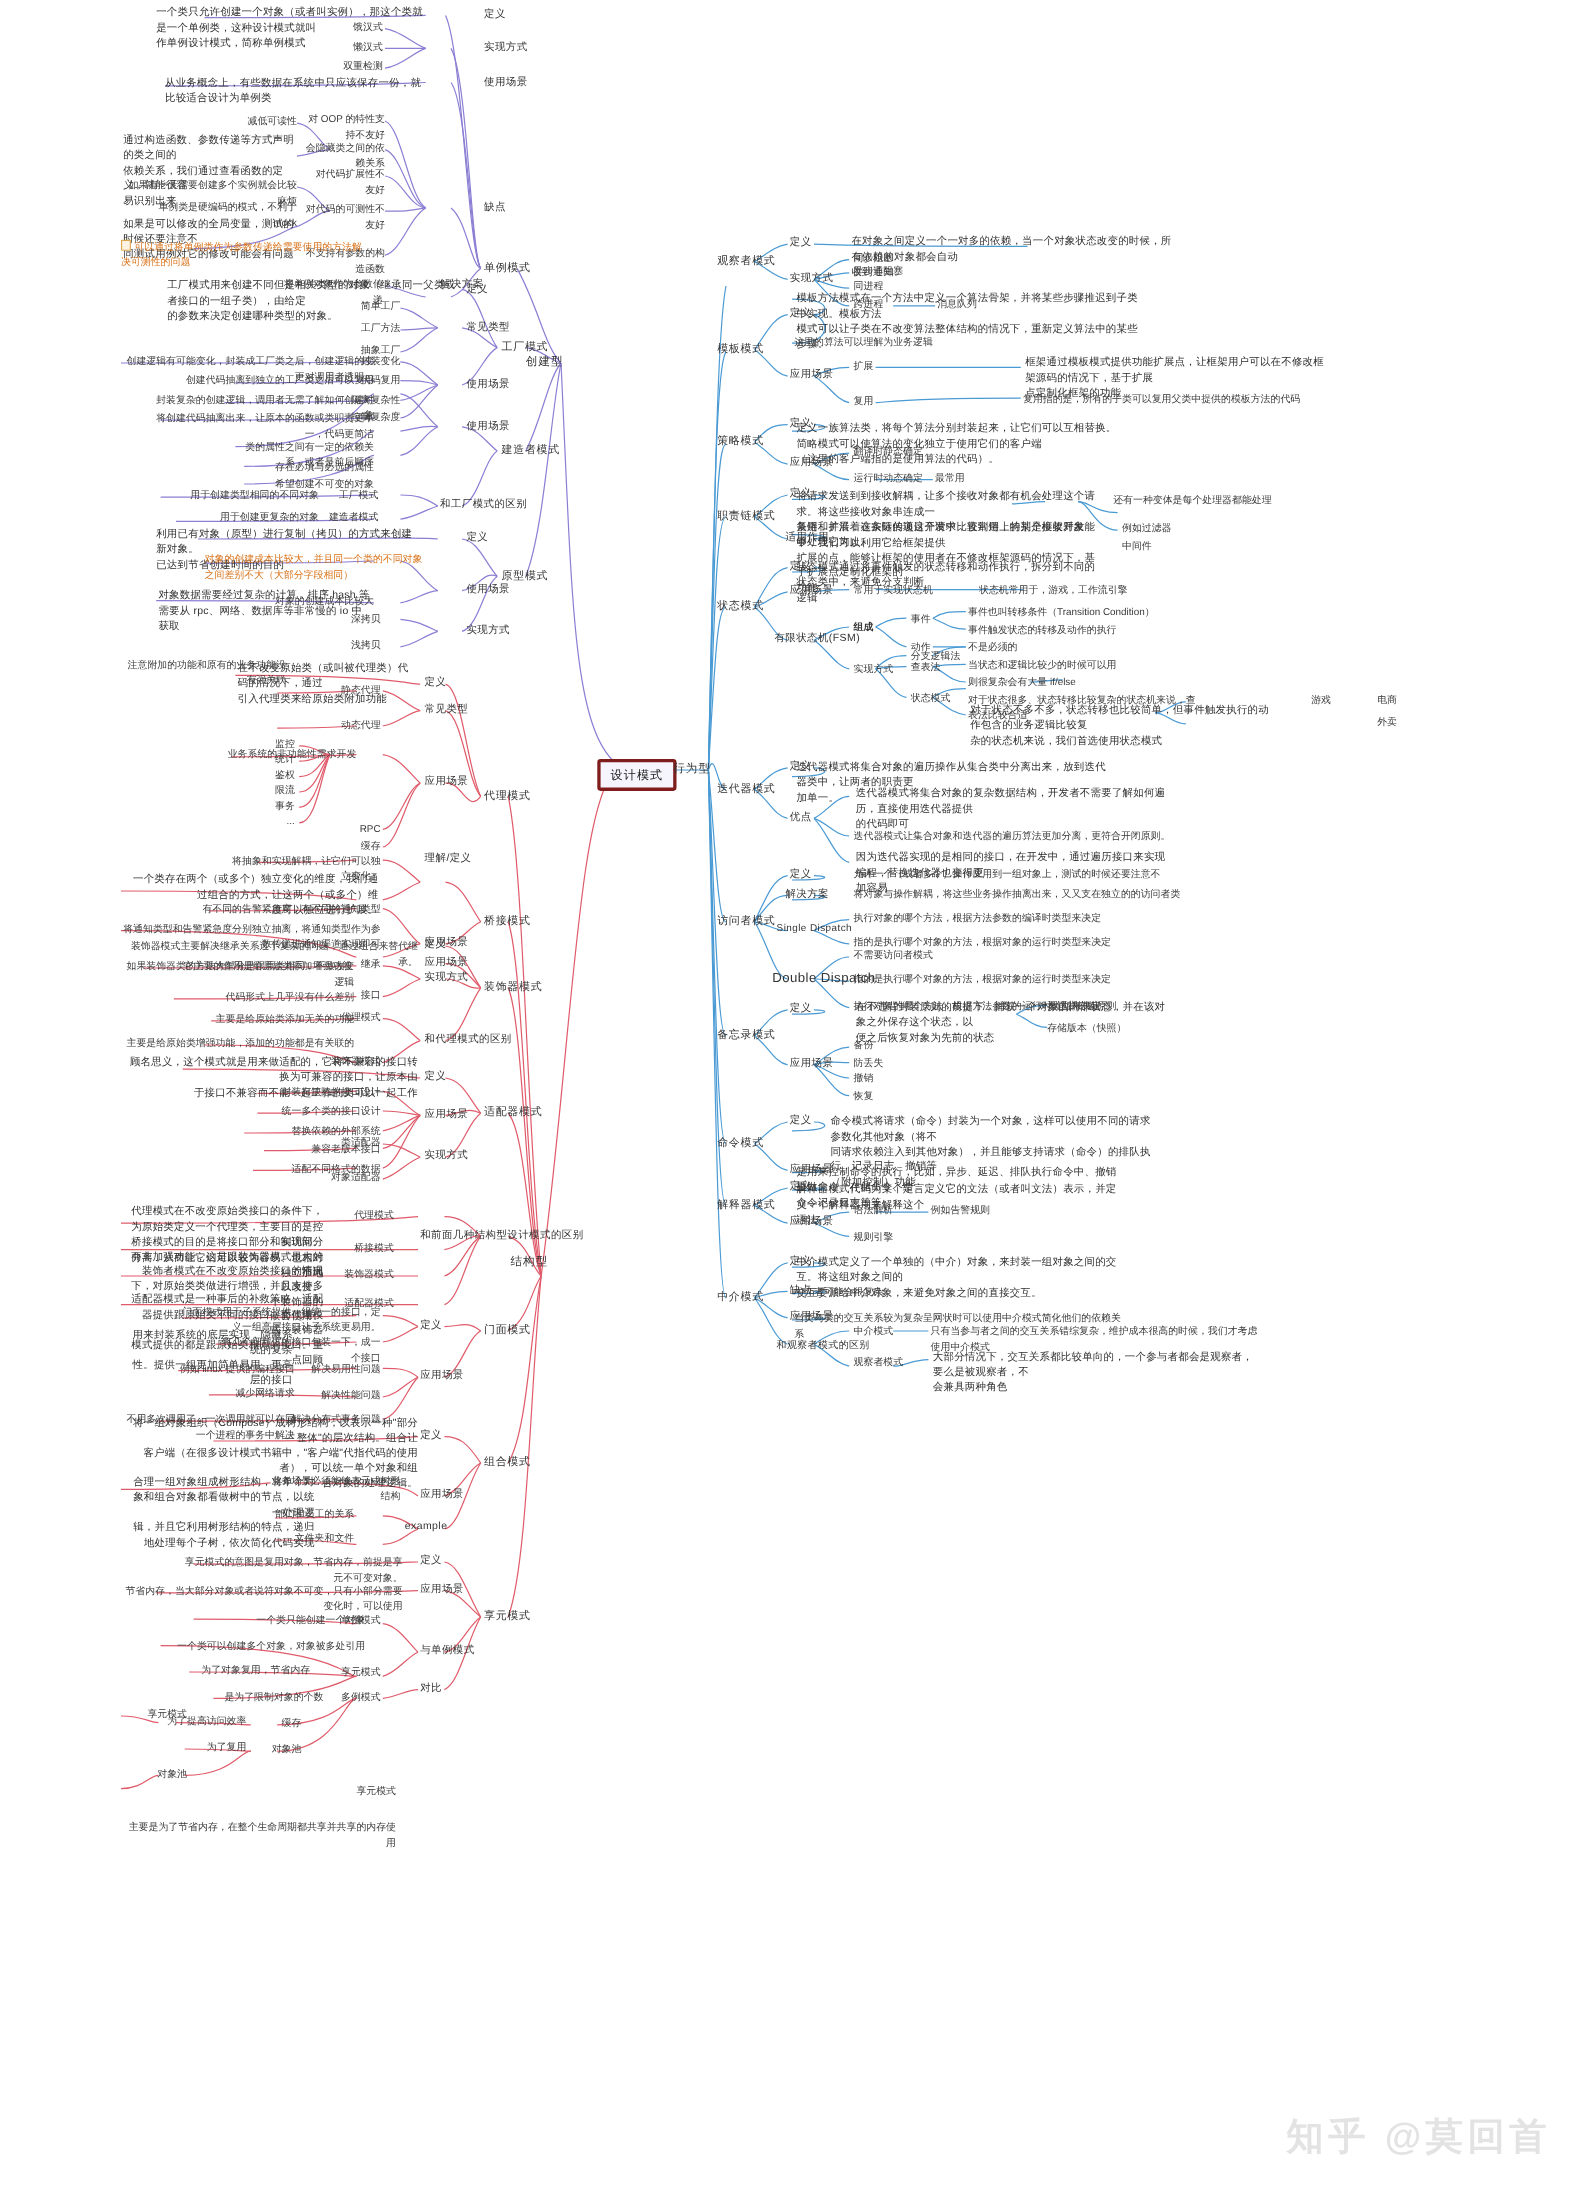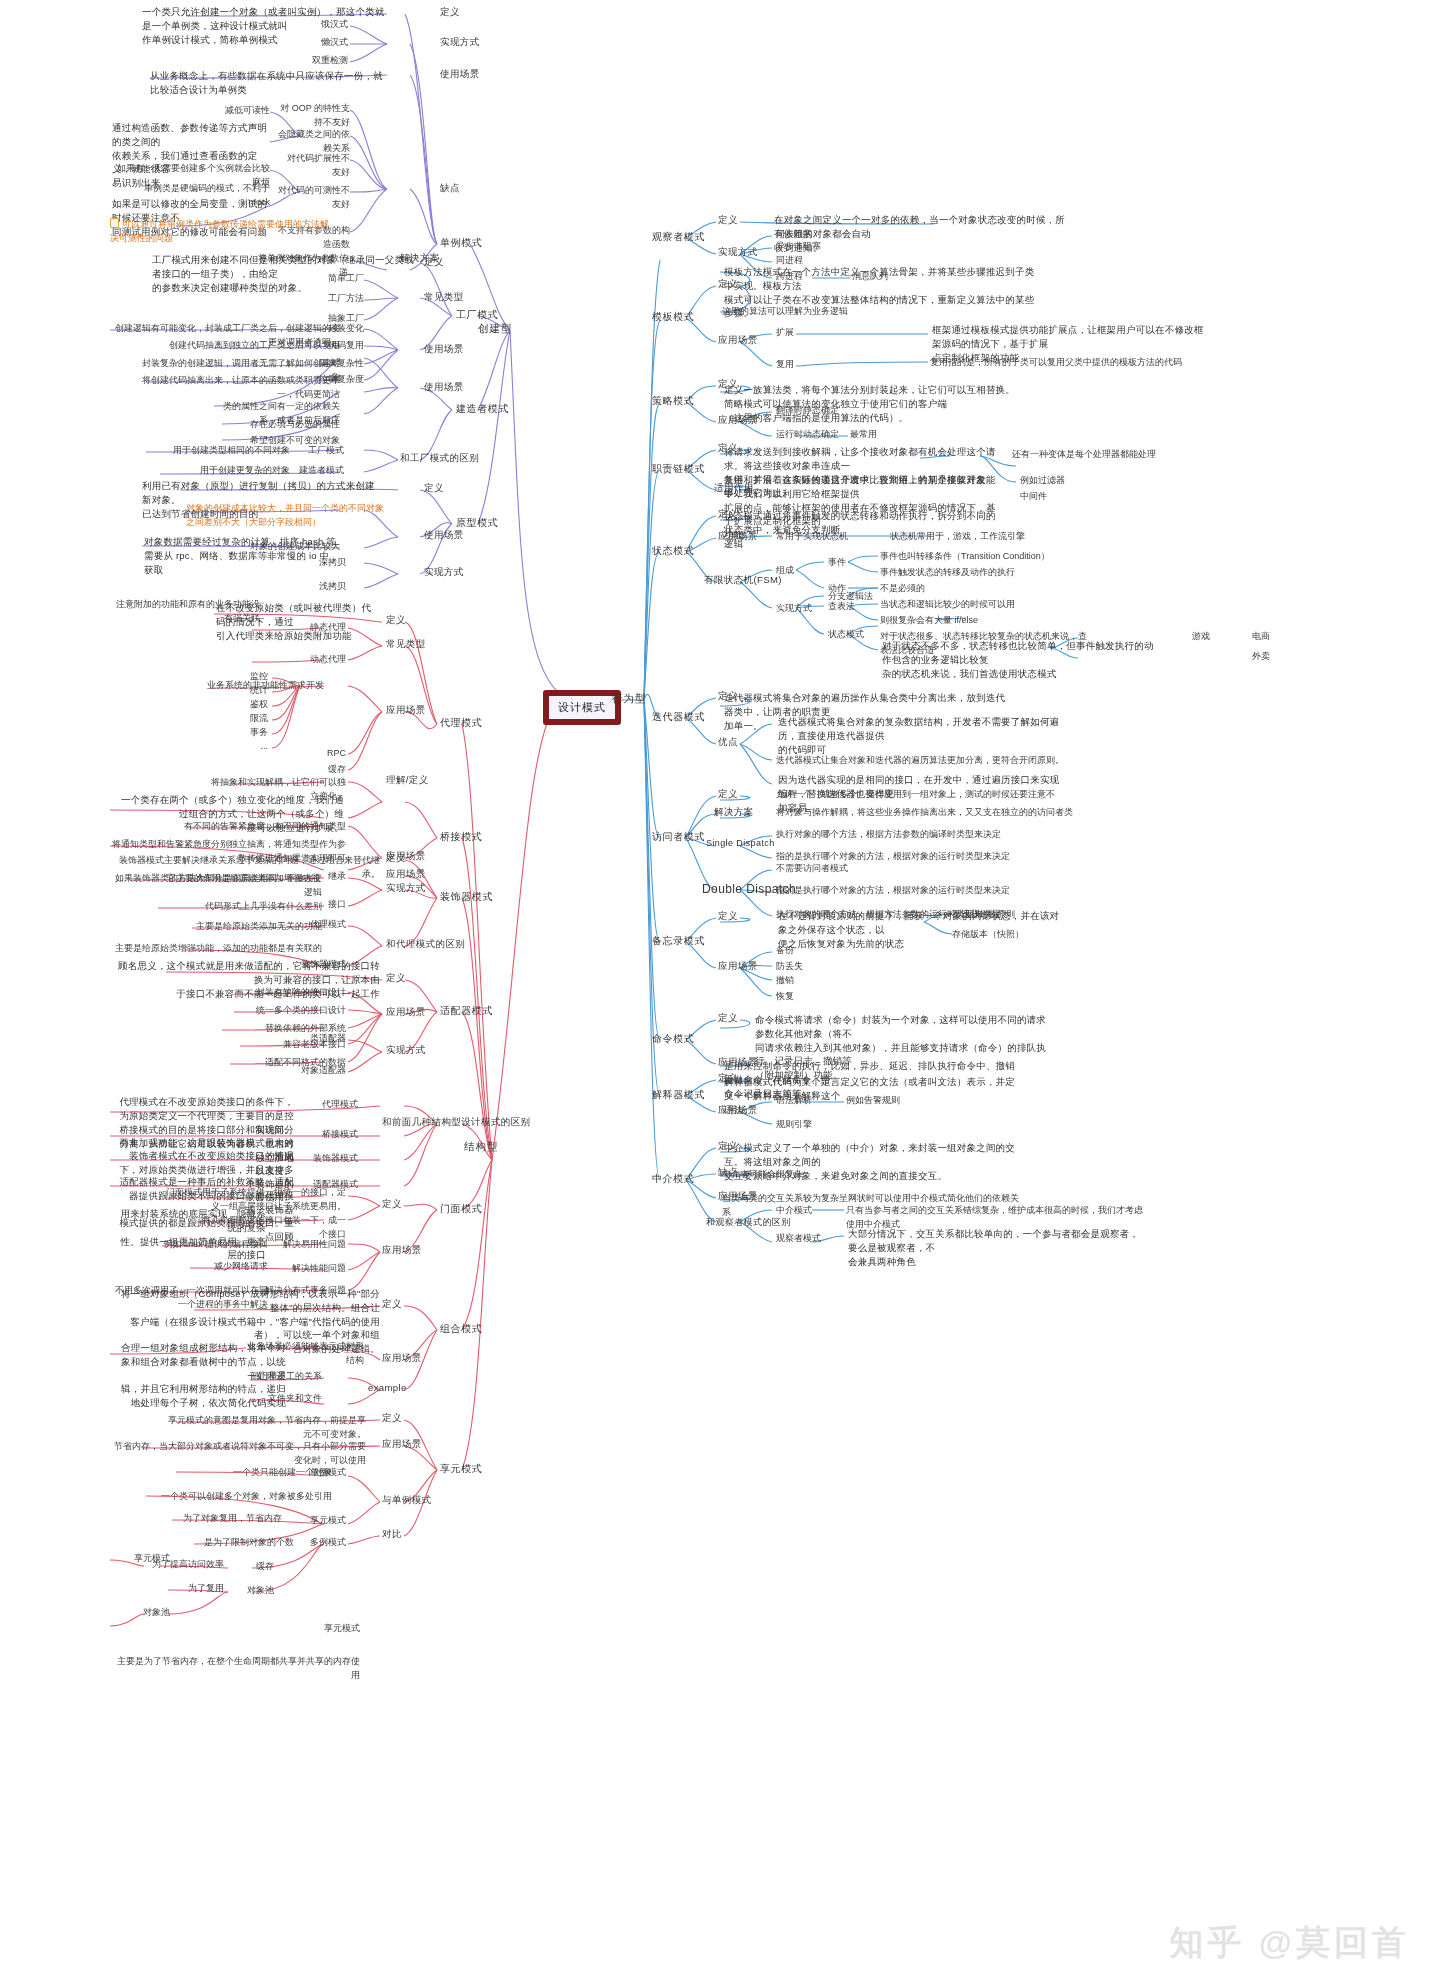--- a/index.html
+++ b/index.html
@@ -19,21 +19,21 @@
     color:#2f2f2f;
     letter-spacing:.2px;
     padding:1px 2px 2px 2px;
     box-sizing:border-box;
   }
   .node.l{text-align:left;}
 
   
   .root{
     position:absolute;
-    border:6px solid #7f1d1d;
+    border:3px solid #7f1d1d;
     background:#f6f5fd;
     border-radius:3px;
     font-size:11px;
     padding:4px 9px;
     color:#222;
     letter-spacing:1px;
     white-space:nowrap;
   }
   
   .branch{
@@ -661,21 +661,21 @@
   <div class="leaf l" style="left:1020px;top:490px;width:80px;">中间件</div>
 
   <div class="pat" style="left:652px;top:544px;">状态模式</div>
   <div class="mid" style="left:718px;top:508px;">定义</div>
   <div class="node l" style="left:722px;top:508px;width:276px;">状态模式通过将事件触发的状态转移和动作执行，拆分到不同的状态类中，来避免分支判断
 逻辑</div>
   <div class="mid" style="left:718px;top:530px;">应用场景</div>
   <div class="leaf l" style="left:776px;top:530px;width:110px;">常用于实现状态机</div>
   <div class="leaf l" style="left:890px;top:530px;width:190px;">状态机常用于，游戏，工作流引擎</div>
   <div class="mid" style="left:704px;top:574px;">有限状态机(FSM)</div>
-  <div class="leaf l" style="left:776px;top:564px;width:40px;">组成</div>
+  <div class="leaf l" style="left:776px;top:564px;width:40px;font-weight:bold;">组成</div>
   <div class="leaf l" style="left:776px;top:602px;width:52px;">实现方式</div>
   <div class="leaf l" style="left:828px;top:556px;width:40px;">事件</div>
   <div class="leaf l" style="left:880px;top:550px;width:210px;">事件也叫转移条件（Transition Condition）</div>
   <div class="leaf l" style="left:880px;top:566px;width:210px;">事件触发状态的转移及动作的执行</div>
   <div class="leaf l" style="left:828px;top:582px;width:40px;">动作</div>
   <div class="leaf l" style="left:880px;top:582px;width:120px;">不是必须的</div>
   <div class="leaf l" style="left:828px;top:590px;width:60px;">分支逻辑法</div>
 
   <div class="leaf l" style="left:880px;top:598px;width:176px;">当状态和逻辑比较少的时候可以用</div>
   <div class="leaf l" style="left:880px;top:614px;width:176px;">则很复杂会有大量 if/else</div>

